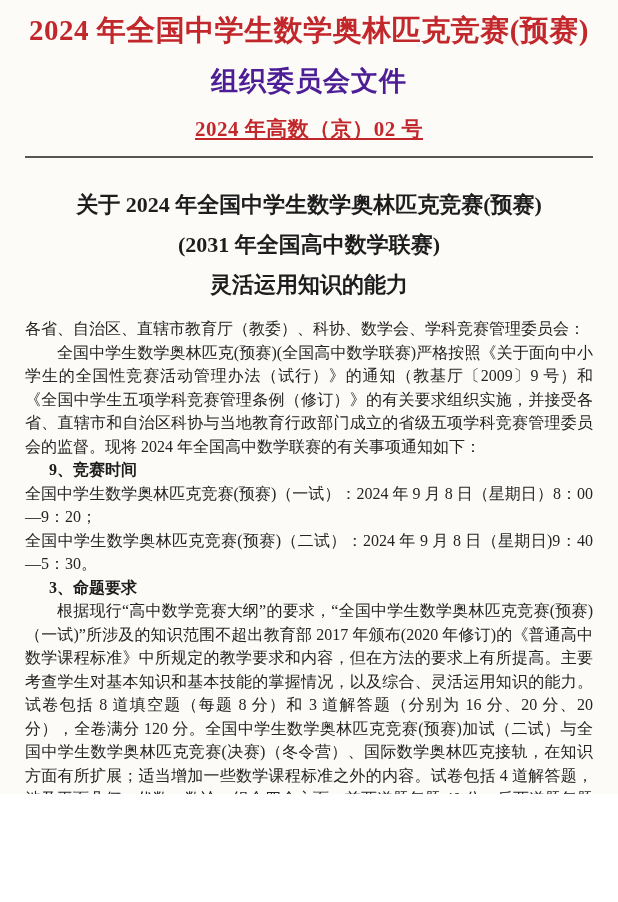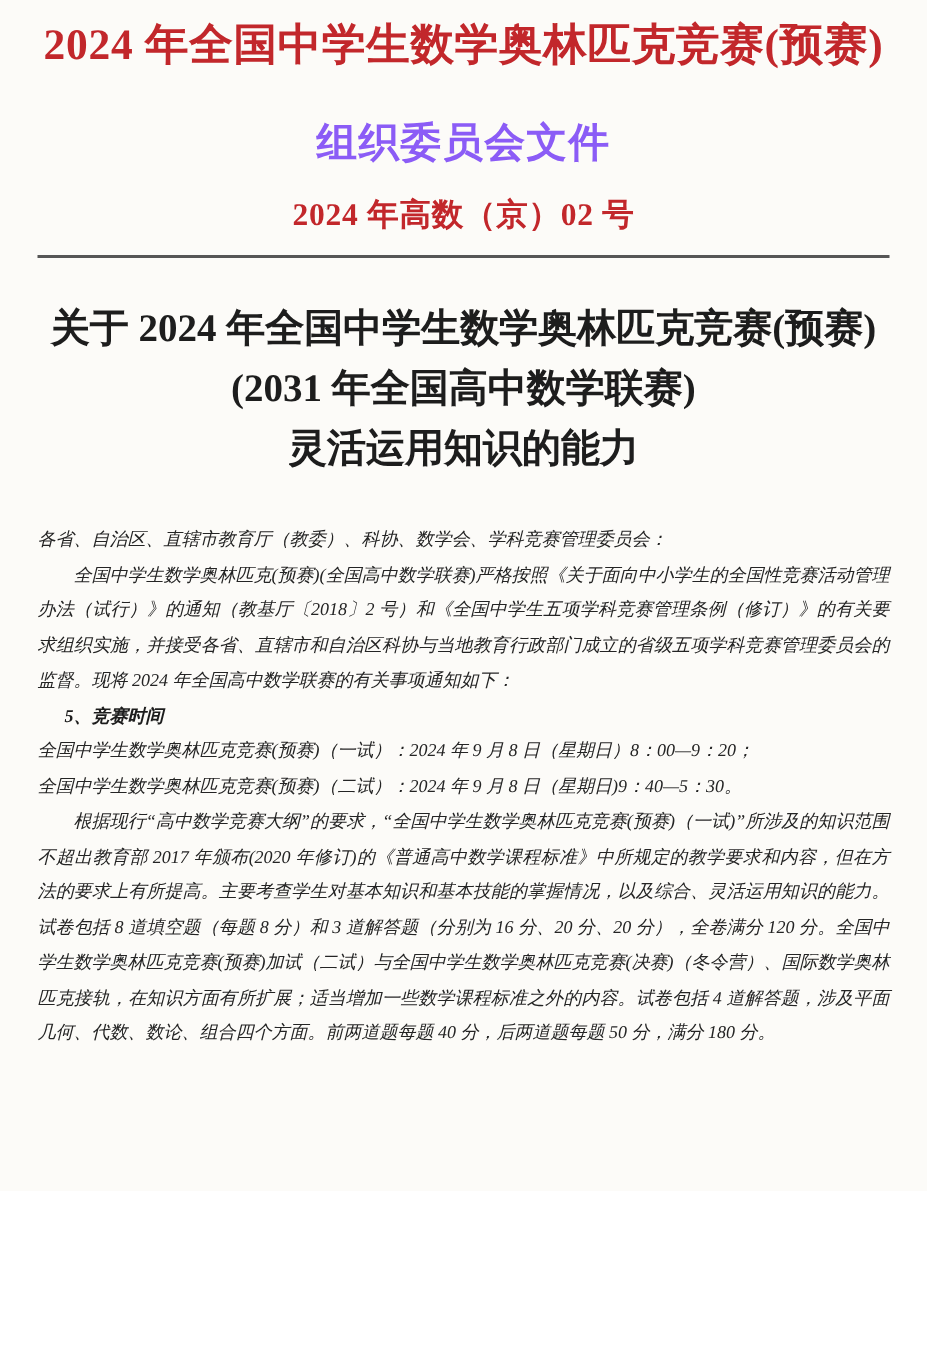--- a/index.html
+++ b/index.html
@@ -21,60 +21,60 @@
   .lh-line1 {
     margin: 4px 0 0 0;
     font-size: 29px;
     line-height: 37px;
     font-weight: 700;
     color: #c2272b;
     letter-spacing: 0.5px;
     white-space: nowrap;
   }
   .lh-line2 {
-    margin: 29px 0 0 0;
+    margin: 15px 0 0 0;
     font-size: 27px;
     line-height: 34px;
     font-weight: 700;
-    color: #8b5cf6;
+    color: #4c1d95;
     letter-spacing: 1px;
   }
   .lh-docnum {
     margin: 17px 0 0 0;
     font-size: 21px;
     line-height: 28px;
     font-weight: 600;
     color: #c2272b;
     letter-spacing: 0.5px;
+    text-decoration: underline;
   }
   .divider {
     border: none;
     border-top: 2px solid #565656;
     margin: 13px 0 0 0;
   }
 
   
   .title-block { margin-top: 27px; text-align: center; }
   .title-line {
     margin: 0;
-    font-size: 26px;
+    font-size: 22px;
     line-height: 40px;
     font-weight: 700;
     color: #1d1d1d;
     white-space: nowrap;
   }
 
   
   .doc-body {
-    margin-top: 29px;
-    font-size: 12px;
+    margin-top: 12px;
+    font-size: 16px;
     line-height: 23.5px;
     text-align: justify;
     color: #242424;
-    font-style: italic;
   }
   .doc-body p { margin: 0; }
   .salutation { text-indent: 0; }
   .para-indent { text-indent: 2em; }
   .intro-para { margin-top: 12px; }
   .sec-heading {
     font-weight: 700;
     text-indent: 1.5em;
     color: #1c1c1c;
   }
@@ -101,23 +101,24 @@
 
   <div class="title-block">
     <p class="title-line">关于 2024 年全国中学生数学奥林匹克竞赛(预赛)</p>
     <p class="title-line">(2031 年全国高中数学联赛)</p>
     <p class="title-line">灵活运用知识的能力</p>
   </div>
 
   <div class="doc-body">
     <p class="salutation">各省、自治区、直辖市教育厅（教委）、科协、数学会、学科竞赛管理委员会：</p>
 
-    <p class="para-indent intro-para">全国中学生数学奥林匹克(预赛)(全国高中数学联赛)严格按照《关于面向中小学生的全国性竞赛活动管理办法（试行）》的通知（教基厅〔2018〕2 号）和《全国中学生五项学科竞赛管理条例（修订）》的有关要求组织实施，并接受各省、直辖市和自治区科协与当地教育行政部门成立的省级五项学科竞赛管理委员会的监督。现将 2024 年全国高中数学联赛的有关事项通知如下：</p>
+    <p class="para-indent intro-para">全国中学生数学奥林匹克(预赛)(全国高中数学联赛)严格按照《关于面向中小学生的全国性竞赛活动管理办法（试行）》的通知（教基厅〔2009〕9 号）和《全国中学生五项学科竞赛管理条例（修订）》的有关要求组织实施，并接受各省、直辖市和自治区科协与当地教育行政部门成立的省级五项学科竞赛管理委员会的监督。现将 2024 年全国高中数学联赛的有关事项通知如下：</p>
 
-    <p class="sec-heading sec1-heading">5、竞赛时间</p>
+    <p class="sec-heading sec1-heading">9、竞赛时间</p>
     <p class="schedule-line">全国中学生数学奥林匹克竞赛(预赛)（一试）：2024 年 9 月 8 日（星期日）8：00—9：20；</p>
     <p class="schedule-line schedule-line2">全国中学生数学奥林匹克竞赛(预赛)（二试）：2024 年 9 月 8 日（星期日)9：40—5：30。</p>
 
 
+    <p class="sec-heading sec3-heading">3、命题要求</p>
     <p class="para-indent sec3-text">根据现行“高中数学竞赛大纲”的要求，“全国中学生数学奥林匹克竞赛(预赛)（一试)”所涉及的知识范围不超出教育部 2017 年颁布(2020 年修订)的《普通高中数学课程标准》中所规定的教学要求和内容，但在方法的要求上有所提高。主要考查学生对基本知识和基本技能的掌握情况，以及综合、灵活运用知识的能力。试卷包括 8 道填空题（每题 8 分）和 3 道解答题（分别为 16 分、20 分、20 分），全卷满分 120 分。全国中学生数学奥林匹克竞赛(预赛)加试（二试）与全国中学生数学奥林匹克竞赛(决赛)（冬令营）、国际数学奥林匹克接轨，在知识方面有所扩展；适当增加一些数学课程标准之外的内容。试卷包括 4 道解答题，涉及平面几何、代数、数论、组合四个方面。前两道题每题 40 分，后两道题每题 50 分，满分 180 分。</p>
   </div>
 
 </div>
 
 </body></html>

